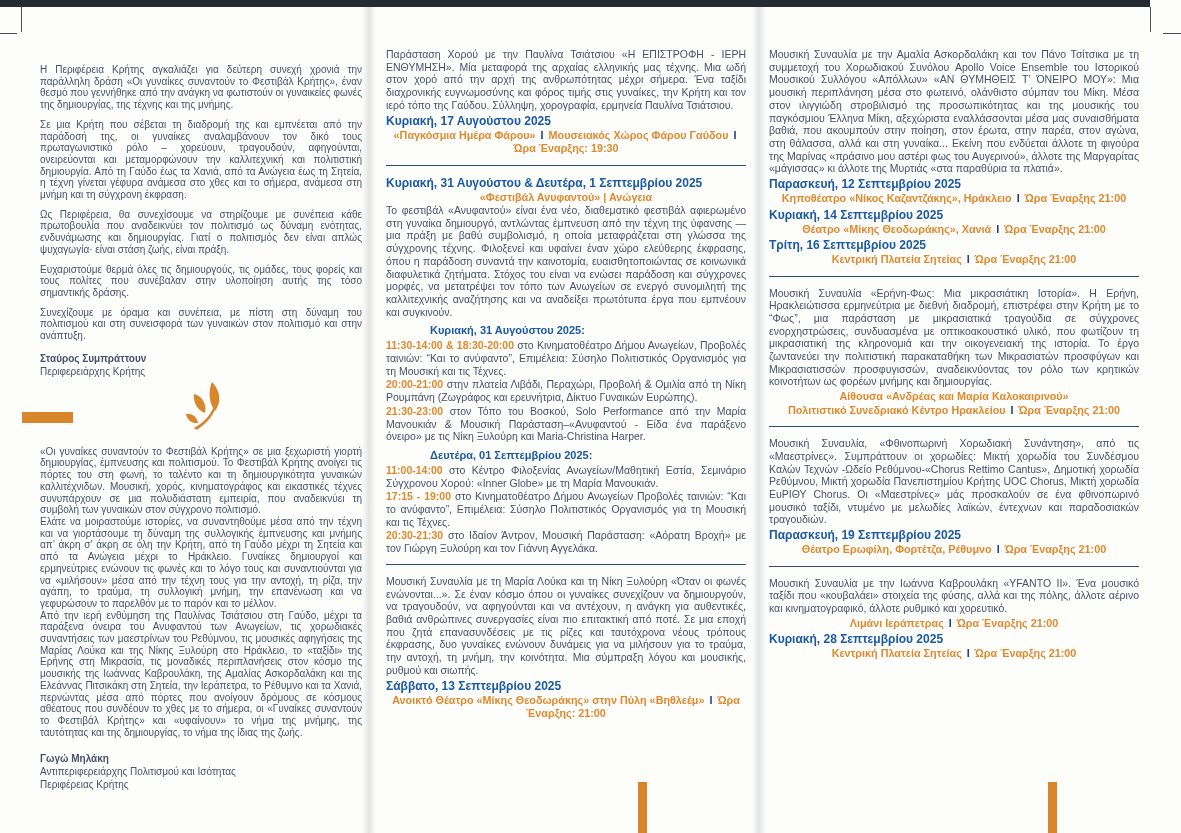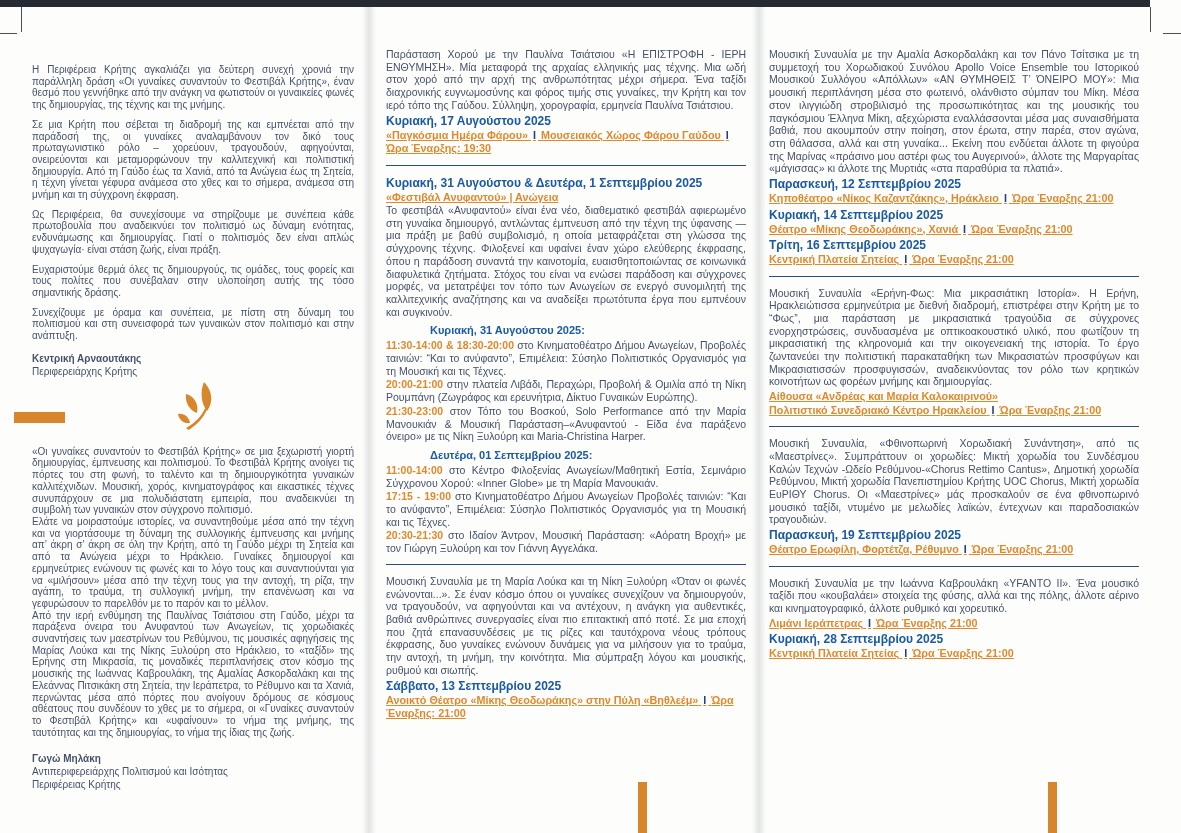--- a/index.html
+++ b/index.html
@@ -13,36 +13,36 @@
   .crop.tl-v{left:21px;top:7px;width:1px;height:25px;}
   .crop.tl-h{left:0;top:33px;width:17px;height:1px;}
   .crop.tr-v{left:1150px;top:7px;width:1px;height:25px;}
   .crop.tr-h{left:1163px;top:33px;width:18px;height:1px;}
   .fold{position:absolute;top:7px;bottom:0;width:14px;
     background:linear-gradient(to right,rgba(90,95,105,0),rgba(90,95,105,0.16),rgba(90,95,105,0));}
   .fold.f1{left:362px;}
   .fold.f2{left:752px;}
 
   .col{position:absolute;text-align:justify;}
-  .col-left{left:32px;top:64px;width:322px;font-size:10px;line-height:11.7px;}
+  .col-left{left:40px;top:64px;width:322px;font-size:10px;line-height:11.7px;}
   .col-mid{left:386px;top:48px;width:360px;font-size:10.5px;line-height:12.7px;}
   .col-right{left:769px;top:48px;width:370px;font-size:10.5px;line-height:12.7px;}
   p{margin:0;}
   .col-left .intro p{margin-bottom:8px;}
   .sig{margin-top:10px;line-height:13px;}
   .sig-name{font-weight:bold;}
   .deco-row{position:relative;height:50px;margin:8px 0 10px;}
   .deco-bar{position:absolute;left:-18px;top:26px;width:51px;height:11px;background:#d8862b;}
   .leaf{position:absolute;left:142px;top:-6px;}
   .block2 p{margin:0;}
   .sig2{margin-top:14px;line-height:13px;}
 
   .desc{margin-bottom:2px;}
   .date{color:#1a5aa5;font-weight:bold;font-size:12px;line-height:15px;margin-top:2px;}
-  .venue{color:#e0892c;font-weight:600;font-size:10.8px;line-height:13.5px;text-align:left;text-decoration:underline;}
+  .venue{color:#e0892c;font-weight:600;font-size:10.8px;line-height:13.5px;text-align:center;}
   .sep{color:#24407c;font-weight:bold;padding:0 2px;}
   .subhead{color:#1a5aa5;font-weight:bold;font-size:11px;line-height:14px;margin:5px 0 2px;padding-left:44px;}
   .sched{margin:0 0 1px;}
   .time{color:#e0892c;font-weight:bold;}
   .rule{border:none;border-top:1.3px solid #2e4d78;margin:9px 0 10px;}
 
   .obar{position:absolute;width:9px;background:#d8862b;}
   .obar.mid{left:638px;top:782px;height:51px;}
   .obar.right{left:1048px;top:782px;height:51px;}
 </style>
@@ -60,21 +60,21 @@
 
   <section class="col col-left">
     <div class="intro">
       <p>Η Περιφέρεια Κρήτης αγκαλιάζει για δεύτερη συνεχή χρονιά την παράλληλη δράση «Οι γυναίκες συναντούν το Φεστιβάλ Κρήτης», έναν θεσμό που γεννήθηκε από την ανάγκη να φωτιστούν οι γυναικείες φωνές της δημιουργίας, της τέχνης και της μνήμης.</p>
       <p>Σε μια Κρήτη που σέβεται τη διαδρομή της και εμπνέεται από την παράδοσή της, οι γυναίκες αναλαμβάνουν τον δικό τους πρωταγωνιστικό ρόλο – χορεύουν, τραγουδούν, αφηγούνται, ονειρεύονται και μεταμορφώνουν την καλλιτεχνική και πολιτιστική δημιουργία. Από τη Γαύδο έως τα Χανιά, από τα Ανώγεια έως τη Σητεία, η τέχνη γίνεται γέφυρα ανάμεσα στο χθες και το σήμερα, ανάμεσα στη μνήμη και τη σύγχρονη έκφραση.</p>
       <p>Ως Περιφέρεια, θα συνεχίσουμε να στηρίζουμε με συνέπεια κάθε πρωτοβουλία που αναδεικνύει τον πολιτισμό ως δύναμη ενότητας, ενδυνάμωσης και δημιουργίας. Γιατί ο πολιτισμός δεν είναι απλώς ψυχαγωγία· είναι στάση ζωής, είναι πράξη.</p>
       <p>Ευχαριστούμε θερμά όλες τις δημιουργούς, τις ομάδες, τους φορείς και τους πολίτες που συνέβαλαν στην υλοποίηση αυτής της τόσο σημαντικής δράσης.</p>
       <p>Συνεχίζουμε με όραμα και συνέπεια, με πίστη στη δύναμη του πολιτισμού και στη συνεισφορά των γυναικών στον πολιτισμό και στην ανάπτυξη.</p>
     </div>
     <div class="sig">
-      <p class="sig-name">Κεντρική Αρναουτάκης</p>
+      <p class="sig-name">Σταύρος Συμπράττουν</p>
       <p>Περιφερειάρχης Κρήτης</p>
     </div>
     <div class="deco-row">
       <div class="deco-bar"></div>
       <svg class="leaf" width="46" height="54" viewBox="0 0 46 54">
         <g fill="#d8862b">
           <path d="M30 2 C38 10 40 22 33 31 C27 24 26 11 30 2 Z"></path>
           <path d="M12 14 C20 16 25 24 23 33 C15 30 11 22 12 14 Z"></path>
           <path d="M4 34 C10 33 15 37 16 43 C10 44 5 40 4 34 Z"></path>
           <path d="M31.2 28 C27 37 21 43 12 48 L14.5 50 C23 45 29.5 37.5 33 29.5 Z"></path>

